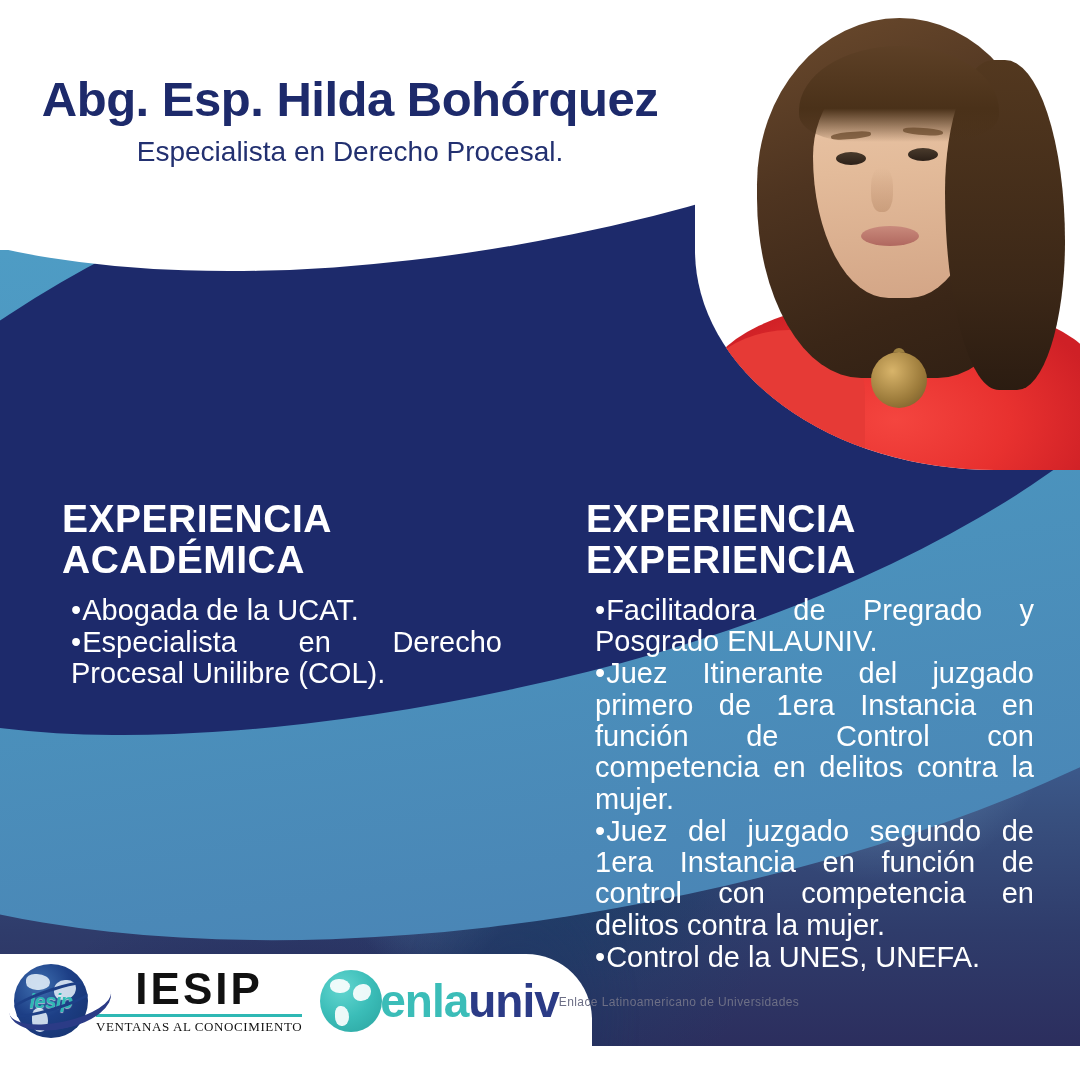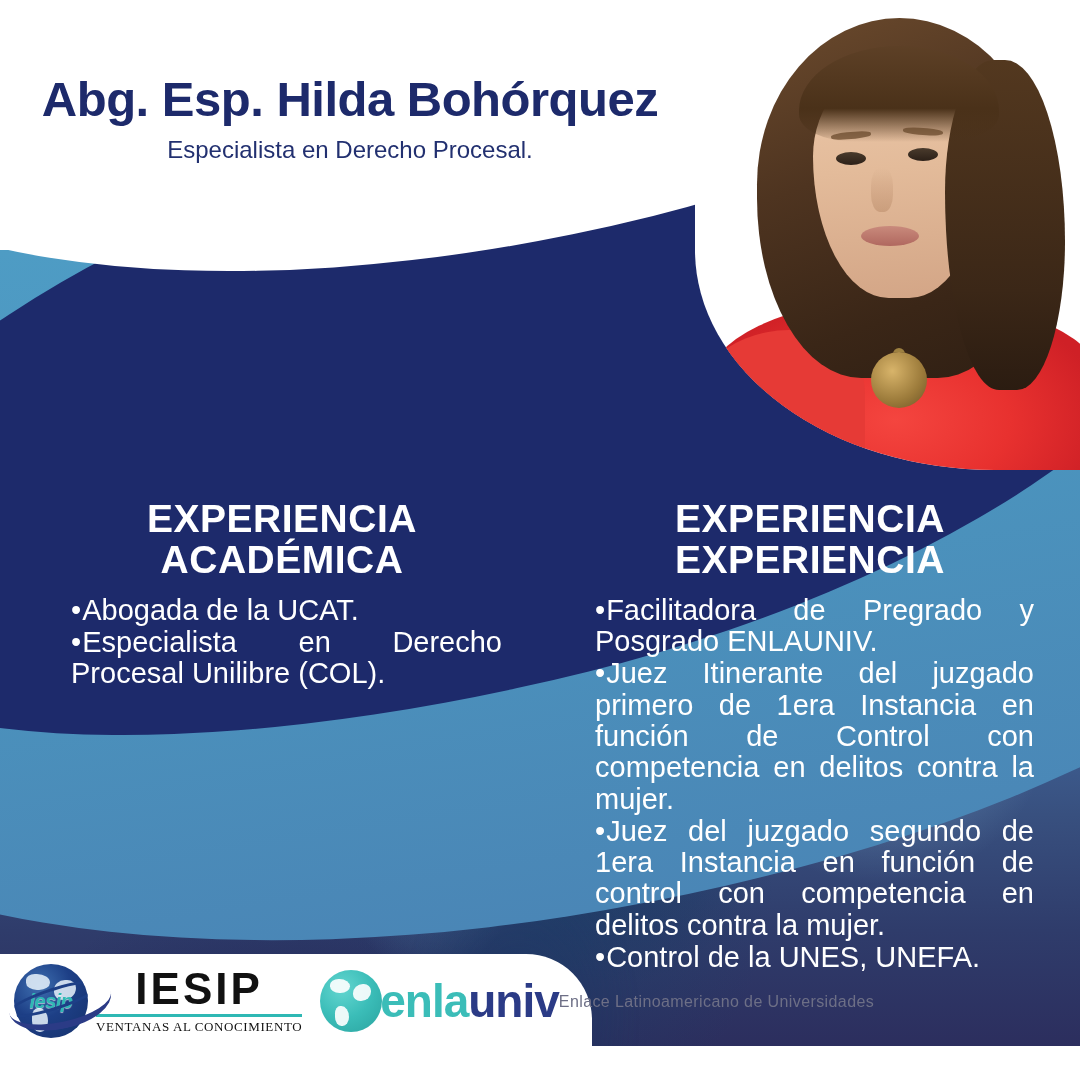--- a/index.html
+++ b/index.html
@@ -129,30 +129,30 @@
     border-top-right-radius:66px;
   }
 
   
   .header-block{position:absolute;left:0;top:74px;width:700px;text-align:center;}
   .title{
     font-size:49px;font-weight:bold;color:#1d2a6b;letter-spacing:-.5px;
     line-height:1.05;margin:0;white-space:nowrap;
   }
   .subtitle{
-    font-size:24px;color:#223070;margin:12px 0 0 0;line-height:1.1;
+    font-size:28px;color:#223070;margin:12px 0 0 0;line-height:1.1;
   }
 
   
   .col{position:absolute;top:498px;color:#ffffff;}
   .col-left{left:62px;width:440px;}
   .col-right{left:586px;width:448px;}
   .sec-title{
     font-size:39px;font-weight:bold;line-height:1.06;
-    text-align:center;letter-spacing:.5px;margin:0 0 14px 0;
+    text-align:left;letter-spacing:.5px;margin:0 0 14px 0;
   }
   .sec-title .l2{display:block;}
   .bullets{margin:0;padding:0;list-style:none;}
   .bullets li{
     font-size:29px;line-height:1.08;margin:0 0 1px 9px;
     text-align:justify;text-justify:inter-word;
   }
   .bullets li::before{content:"\2022";margin-right:1px;}
   .bullets li.spaced{letter-spacing:2.5px;}
 
@@ -195,21 +195,21 @@
   .g2c{left:15px;top:36px;width:14px;height:20px;border-radius:40% 60% 50% 50%;}
   .swoosh{
     position:absolute;left:-6px;top:12px;width:104px;height:46px;
     border-bottom:7px solid #2b3b86;border-radius:50%;transform:rotate(-12deg);
     pointer-events:none;
   }
   .enla-text{display:flex;align-items:center;margin-left:-6px;}
   .enla-word{font-size:46px;font-weight:bold;line-height:1;letter-spacing:-1px;}
   .enla-a{color:#3bbdb8;}
   .enla-b{color:#2b3b86;}
-  .enla-tag{font-size:16px;color:#6d6f86;letter-spacing:.4px;margin-top:1px;}
+  .enla-tag{font-size:12px;color:#6d6f86;letter-spacing:.4px;margin-top:1px;}
 </style>
 </head>
 <body>
 
 <div id="poster">
 
   <div class="layer">
     <div class="justice-bg">
       <div class="statue"></div>
     </div>

